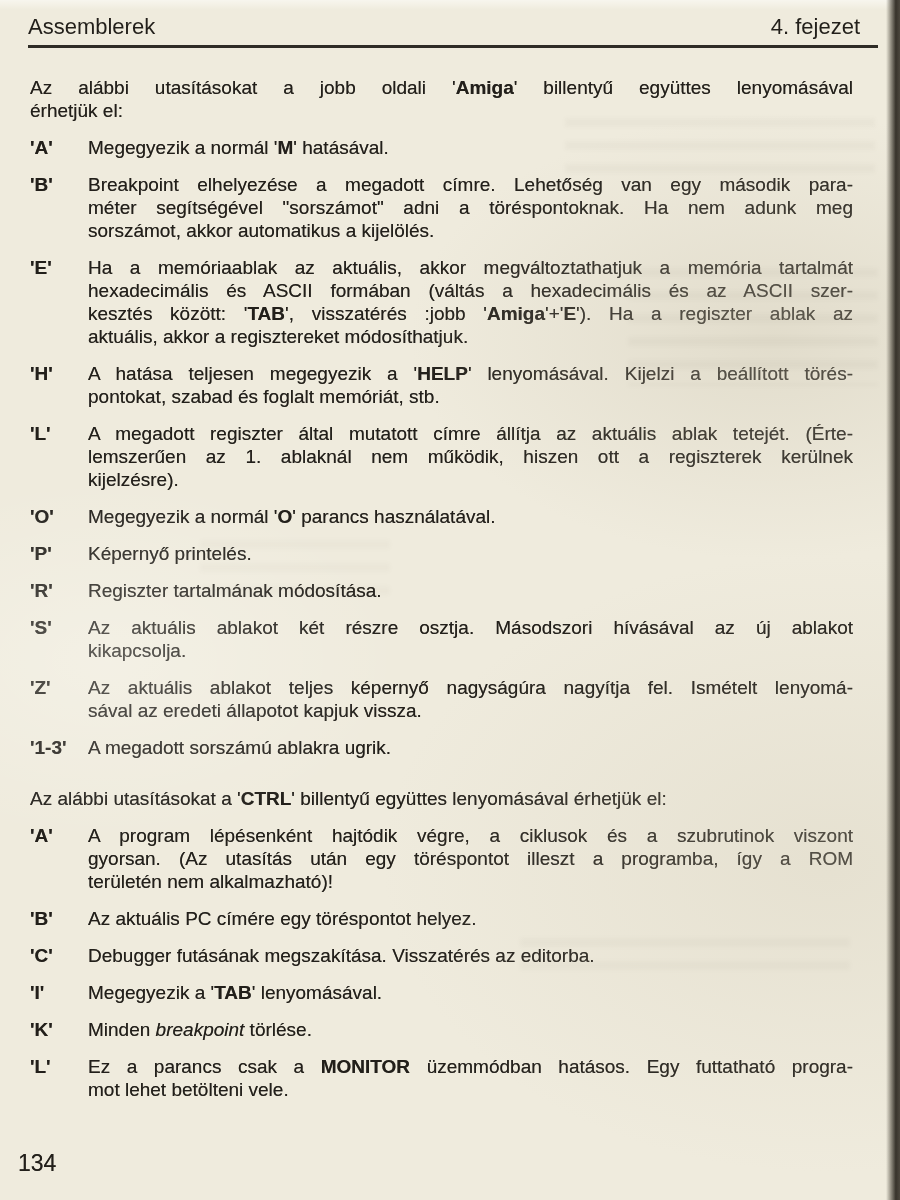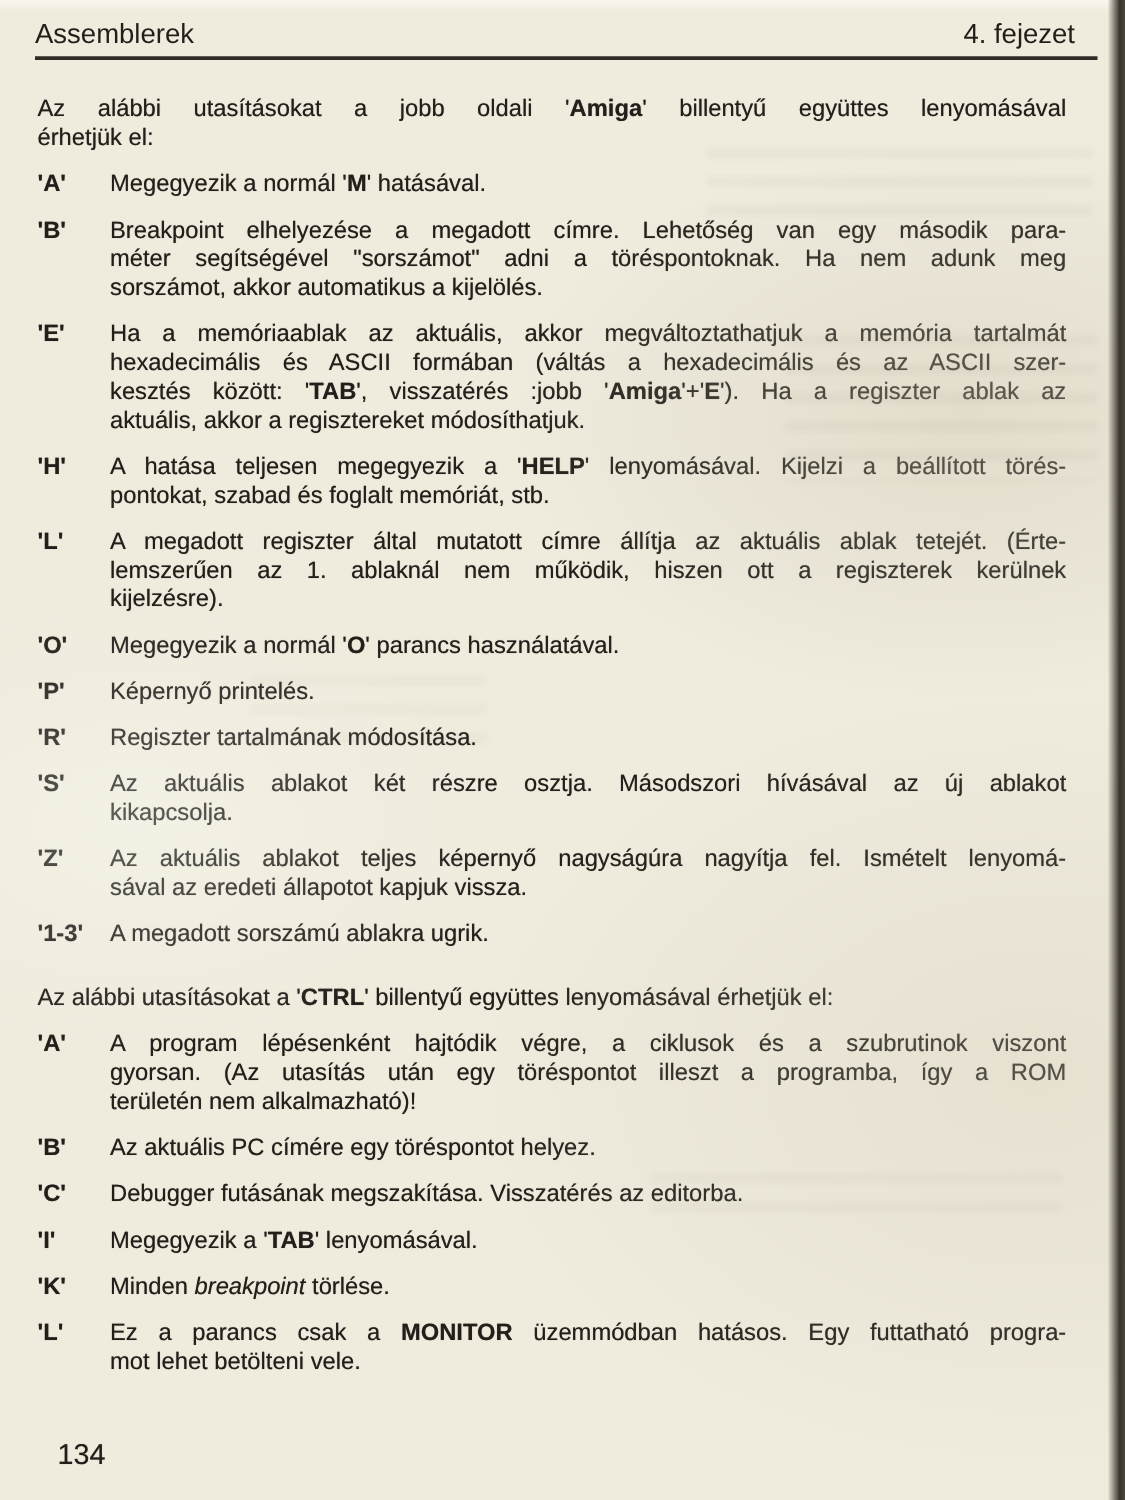--- a/index.html
+++ b/index.html
@@ -47,21 +47,21 @@
   .jl{text-align:justify;text-align-last:justify;}
   .b{font-weight:700;}
   .i{font-style:italic;}
 
   .intro{margin:0 0 14px 0;}
   .sect{margin-top:28px;}
   .cmd{display:flex;margin-bottom:14px;}
   .key{flex:0 0 58px;width:58px;font-weight:700;line-height:23px;}
   .desc{flex:1;min-width:0;}
 
-  .pagenum{position:absolute;left:46px;top:1150px;font-size:23px;}
+  .pagenum{position:absolute;left:18px;top:1150px;font-size:23px;}
 </style>
 </head>
 <body>
 
 <div class="paper-shade"></div>
 <div class="ghost g1"></div>
 <div class="ghost g2"></div>
 <div class="ghost g3"></div>
 <div class="ghost g4"></div>
 <div class="edge-right"></div>

